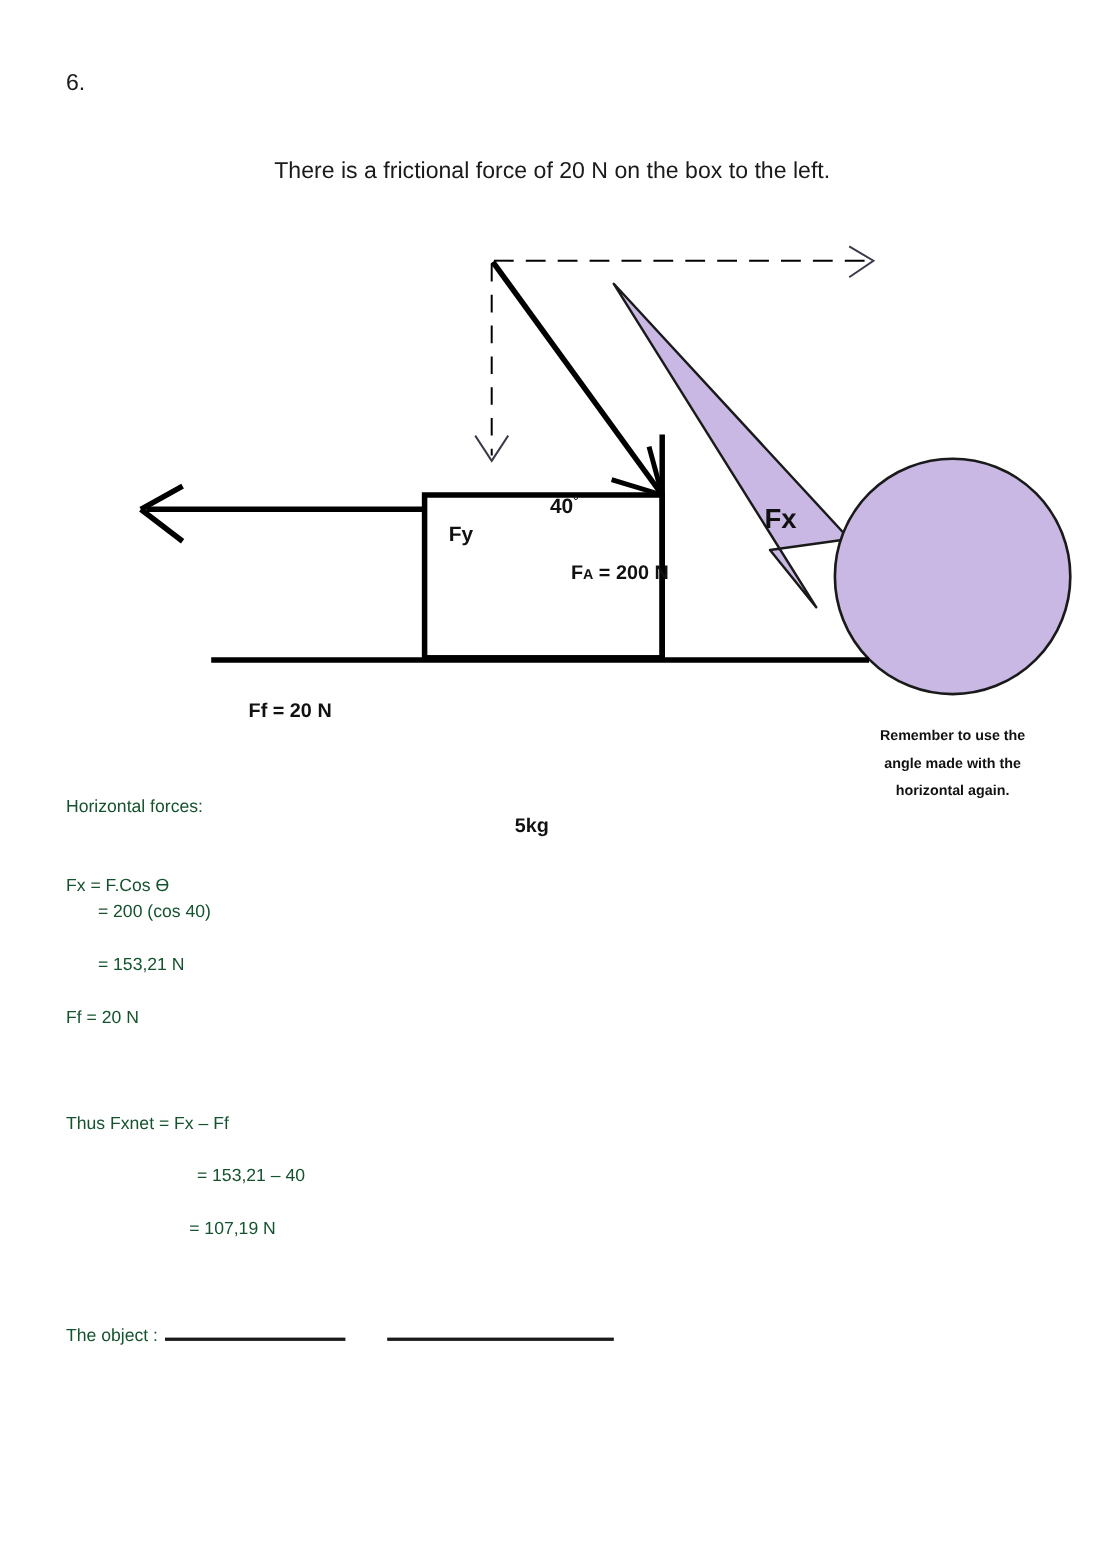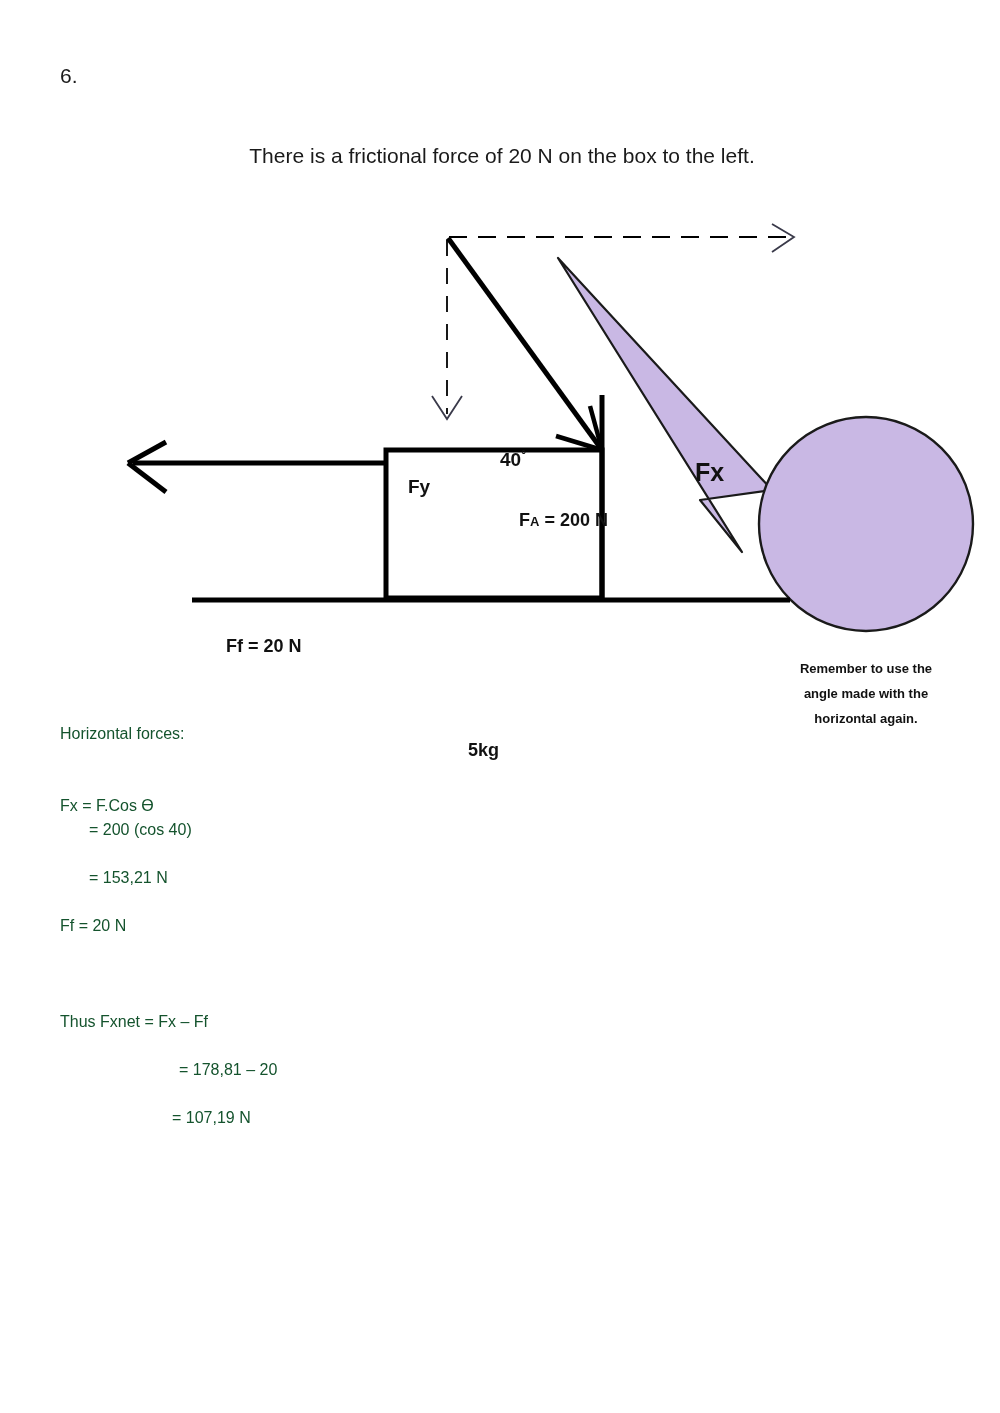--- a/index.html
+++ b/index.html
@@ -167,17 +167,18 @@
     <div class="dg-label lbl-5kg">5kg</div>
     <div class="callout-text">Remember to use the angle made with the horizontal again.</div>
   </div>
 
   <div class="sol s1">Horizontal forces:</div>
   <div class="sol s2">Fx = F.Cos Ө</div>
   <div class="sol s3">= 200 (cos 40)</div>
   <div class="sol s4">= 153,21 N</div>
   <div class="sol s5">Ff = 20 N</div>
   <div class="sol s6">Thus Fxnet = Fx – Ff</div>
-  <div class="sol s7">= 178,81 – 20</div>
+  <div class="sol s7">= 153,21 – 40</div>
   <div class="sol s8">= 107,19 N</div>
 
+  <div class="sol s9"><span>The object :</span><span class="blank blank-a"></span><span class="blank blank-b"></span></div>
 
 </div>
 
 </body></html>

